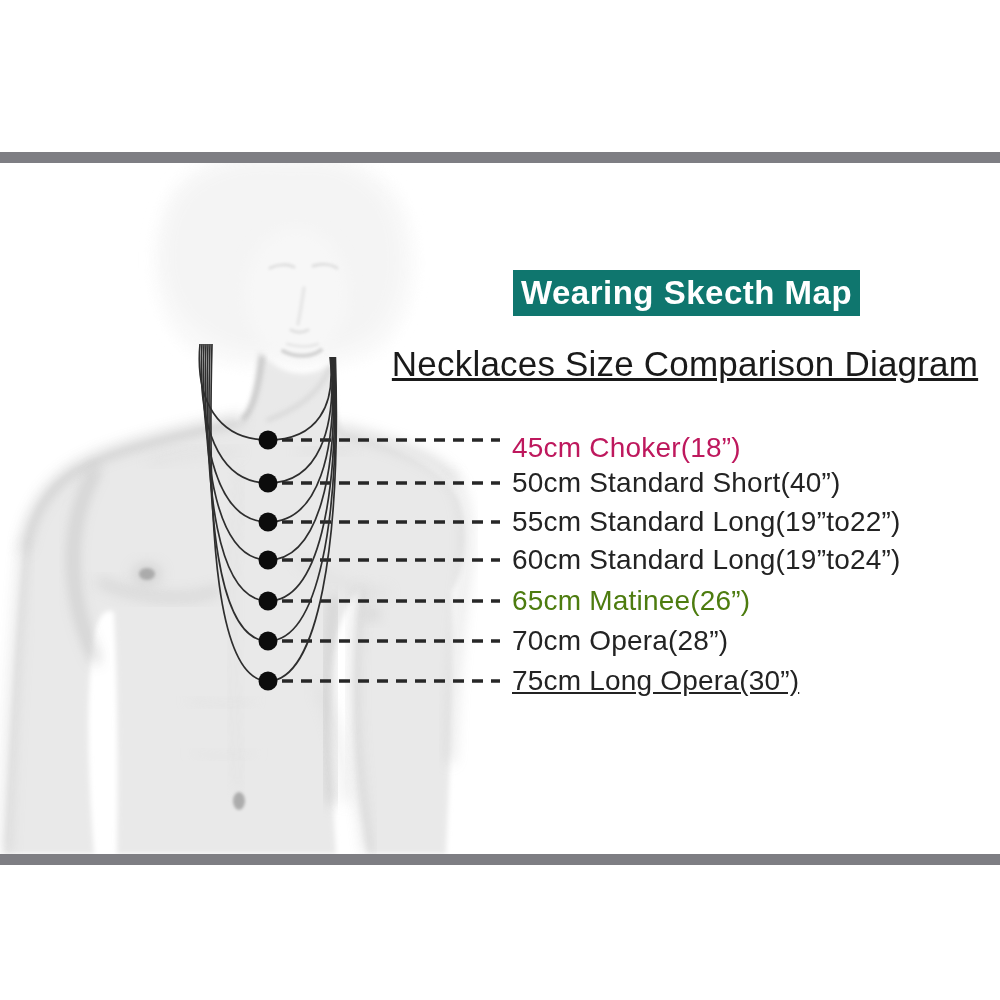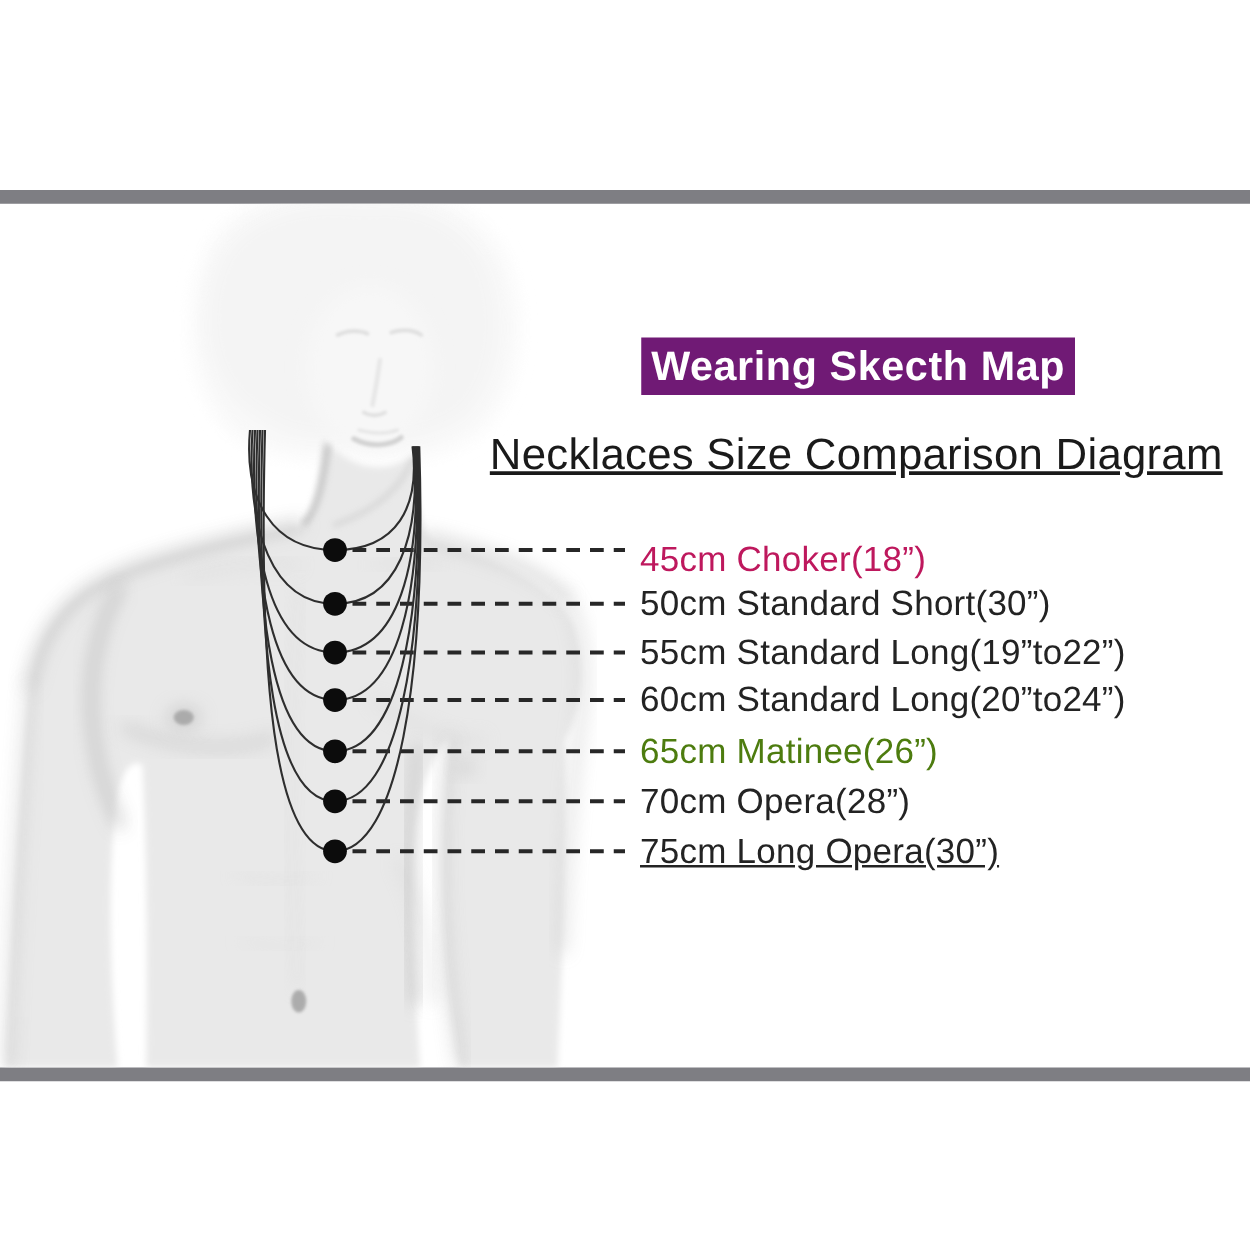--- a/index.html
+++ b/index.html
@@ -128,28 +128,28 @@
         <circle cx="268" cy="601" r="9.5" fill="#0c0c0c"></circle>
         <path d="M 210 344 C 205 516 218 641 268 641 C 318 641 340.5 522 334.5 357" fill="none" stroke="#2e2e2e" stroke-width="1.7"></path>
         <line x1="282" x2="500" y1="641" y2="641" stroke="#272727" stroke-width="3.3" stroke-dasharray="11 8"></line>
         <circle cx="268" cy="641" r="9.5" fill="#0c0c0c"></circle>
         <path d="M 212 344 C 207 539 218 681 268 681 C 318 681 341.4 545 335.4 357" fill="none" stroke="#2e2e2e" stroke-width="1.7"></path>
         <line x1="282" x2="500" y1="681" y2="681" stroke="#272727" stroke-width="3.3" stroke-dasharray="11 8"></line>
         <circle cx="268" cy="681" r="9.5" fill="#0c0c0c"></circle>
       </g>
   </svg>
 
-  <div class="banner" style="background: #701a75; color: rgb(255, 255, 255);">
+  <div class="banner" style="background: #0f766e; color: rgb(255, 255, 255);">
     <span>Wearing Skecth Map</span>
   </div>
 
   <div class="diagram-title" style="color: rgb(26, 26, 26);">Necklaces Size Comparison Diagram</div>
 
   <div id="size-list">
       <div class="size-label" style="top: 448px; color: #be185d;">45cm Choker(18”)</div>
-      <div class="size-label" style="top: 483px; color: rgb(35, 35, 35);">50cm Standard Short(30”)</div>
+      <div class="size-label" style="top: 483px; color: rgb(35, 35, 35);">50cm Standard Short(40”)</div>
       <div class="size-label" style="top: 522px; color: rgb(35, 35, 35);">55cm Standard Long(19”to22”)</div>
-      <div class="size-label" style="top: 560px; color: rgb(35, 35, 35);">60cm Standard Long(20”to24”)</div>
+      <div class="size-label" style="top: 560px; color: rgb(35, 35, 35);">60cm Standard Long(19”to24”)</div>
       <div class="size-label" style="top: 601px; color: #4d7c0f;">65cm Matinee(26”)</div>
       <div class="size-label" style="top: 641px; color: rgb(35, 35, 35);">70cm Opera(28”)</div>
       <div class="size-label" style="top: 681px; color: rgb(35, 35, 35); text-decoration: underline;">75cm Long Opera(30”)</div>
     </div>
 </div>
 
 </body></html>

